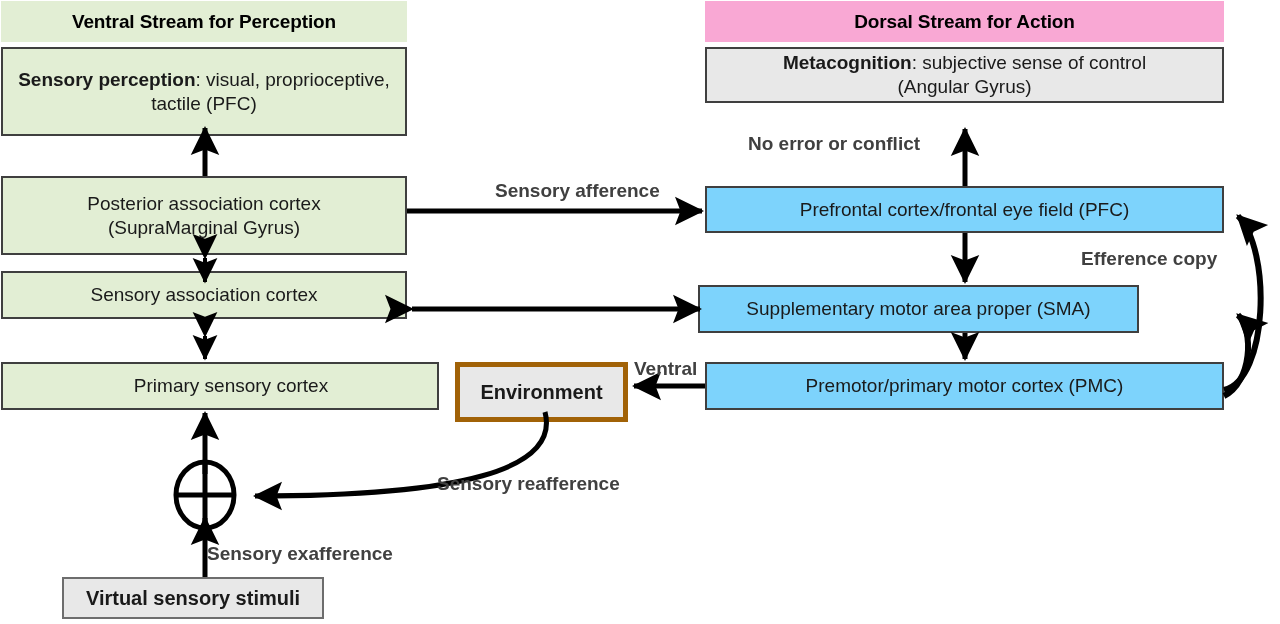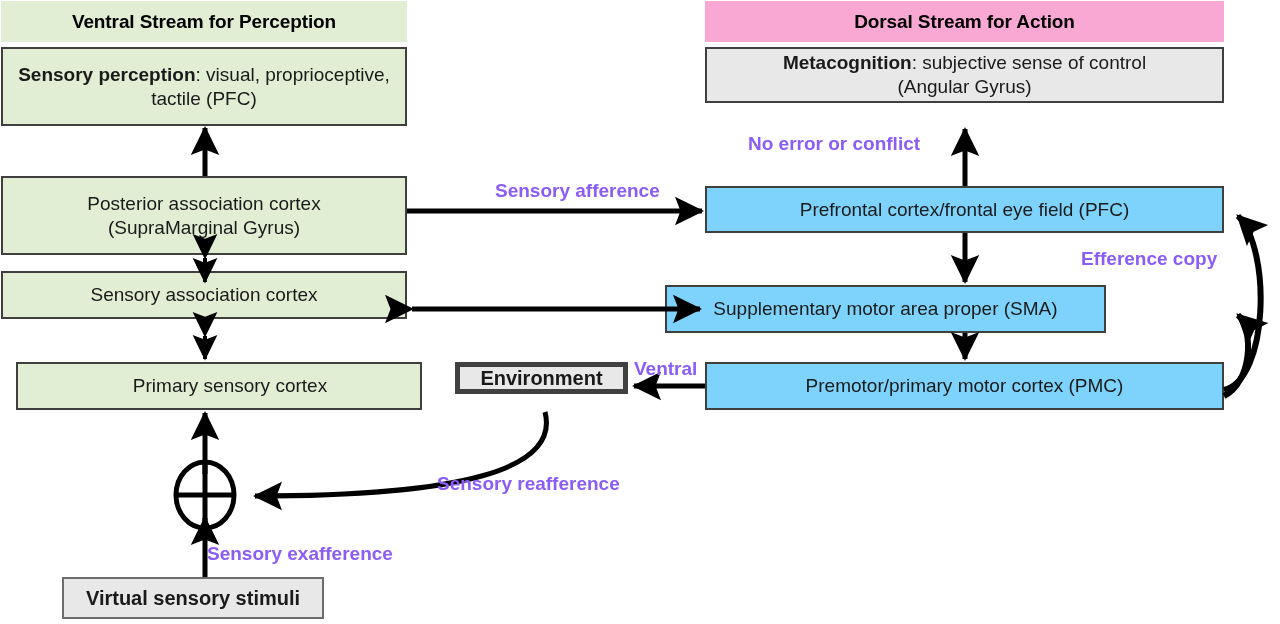--- a/index.html
+++ b/index.html
@@ -40,47 +40,47 @@
     font-size:19px;
     color:#1a1a1a;
     line-height:1.25;
     padding:2px 6px;
   }
   .green{background:#e2eed4;}
   .peach{background:#7dd3fc;}
   .grey{background:#e8e8e8;}
   .node b{font-weight:bold;}
 
-  #n-sensory-perception{left:1px;top:47px;width:406px;height:79px;}
+  #n-sensory-perception{left:1px;top:47px;width:406px;height:89px;}
   #n-posterior{left:1px;top:176px;width:406px;height:79px;}
   #n-sensory-assoc{left:1px;top:271px;width:406px;height:48px;}
-  #n-primary-sensory{left:16px;top:362px;width:406px;height:48px;padding-left:28px;}
+  #n-primary-sensory{left:1px;top:362px;width:438px;height:48px;padding-left:28px;}
 
   #n-metacognition{left:705px;top:47px;width:519px;height:56px;}
   #n-pfc{left:705px;top:186px;width:519px;height:47px;}
-  #n-sma{left:665px;top:285px;width:441px;height:48px;}
+  #n-sma{left:698px;top:285px;width:441px;height:48px;}
   #n-pmc{left:705px;top:362px;width:519px;height:48px;}
 
   #n-environment{
-    left:455px;top:362px;width:173px;height:32px;
-    border:5px solid #404040;background:#e8e8e8;
+    left:455px;top:362px;width:173px;height:60px;
+    border:5px solid #a16207;background:#e8e8e8;
     font-weight:bold;font-size:20px;
   }
   #n-virtual{
     left:62px;top:577px;width:262px;height:42px;
     border:2.5px solid #6d6d6d;background:#e8e8e8;
     font-weight:bold;font-size:20px;
   }
 
   
   .elabel{
     position:absolute;
     font-weight:bold;
     font-size:19px;
-    color:#8b5cf6;
+    color:#404040;
     white-space:nowrap;
   }
   #lbl-sensory-afference{left:495px;top:180px;}
   #lbl-no-error{left:748px;top:133px;}
   #lbl-efference{left:1081px;top:248px;}
   #lbl-action{left:634px;top:358px;}
   #lbl-reafference{left:437px;top:473px;}
   #lbl-exafference{left:207px;top:543px;}
 
   

